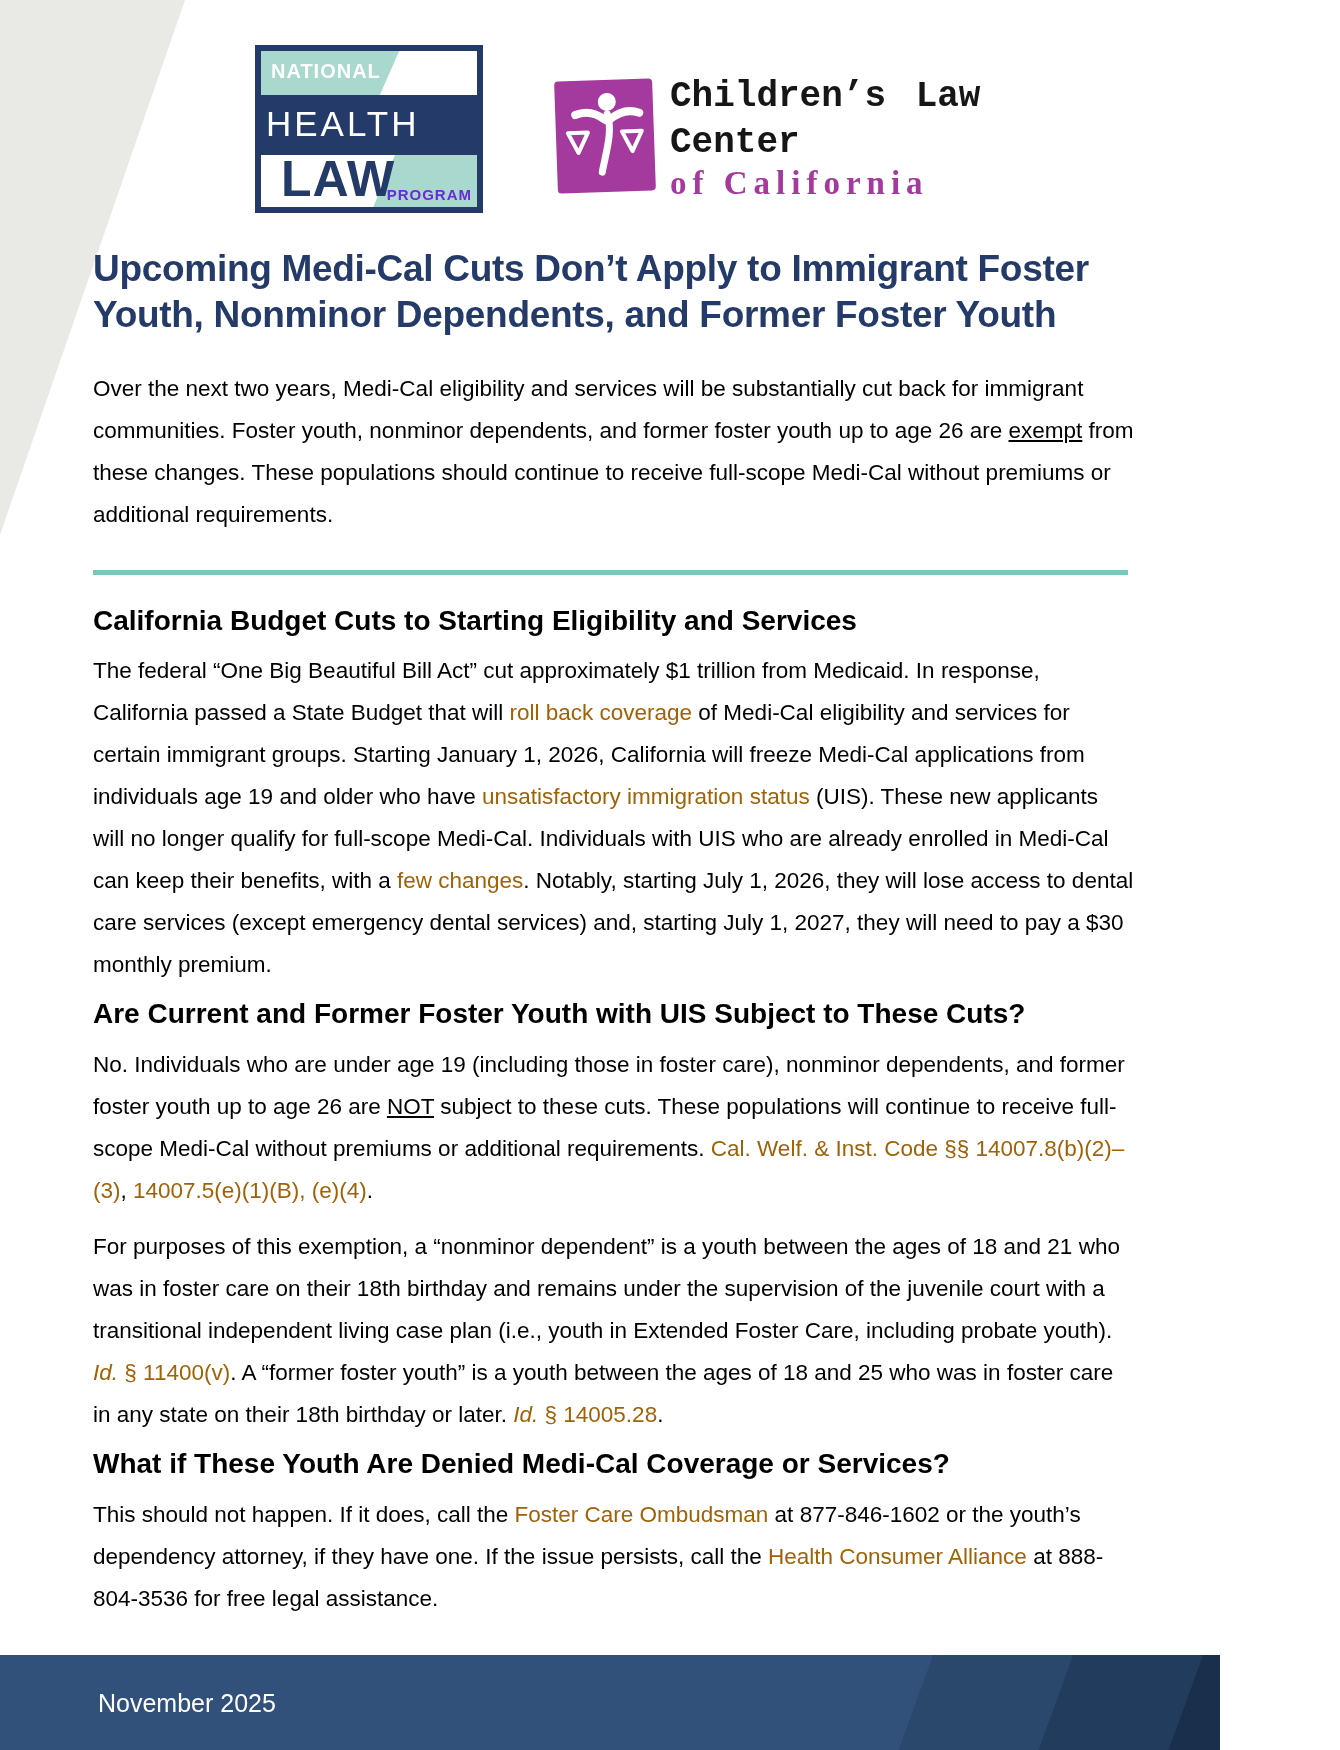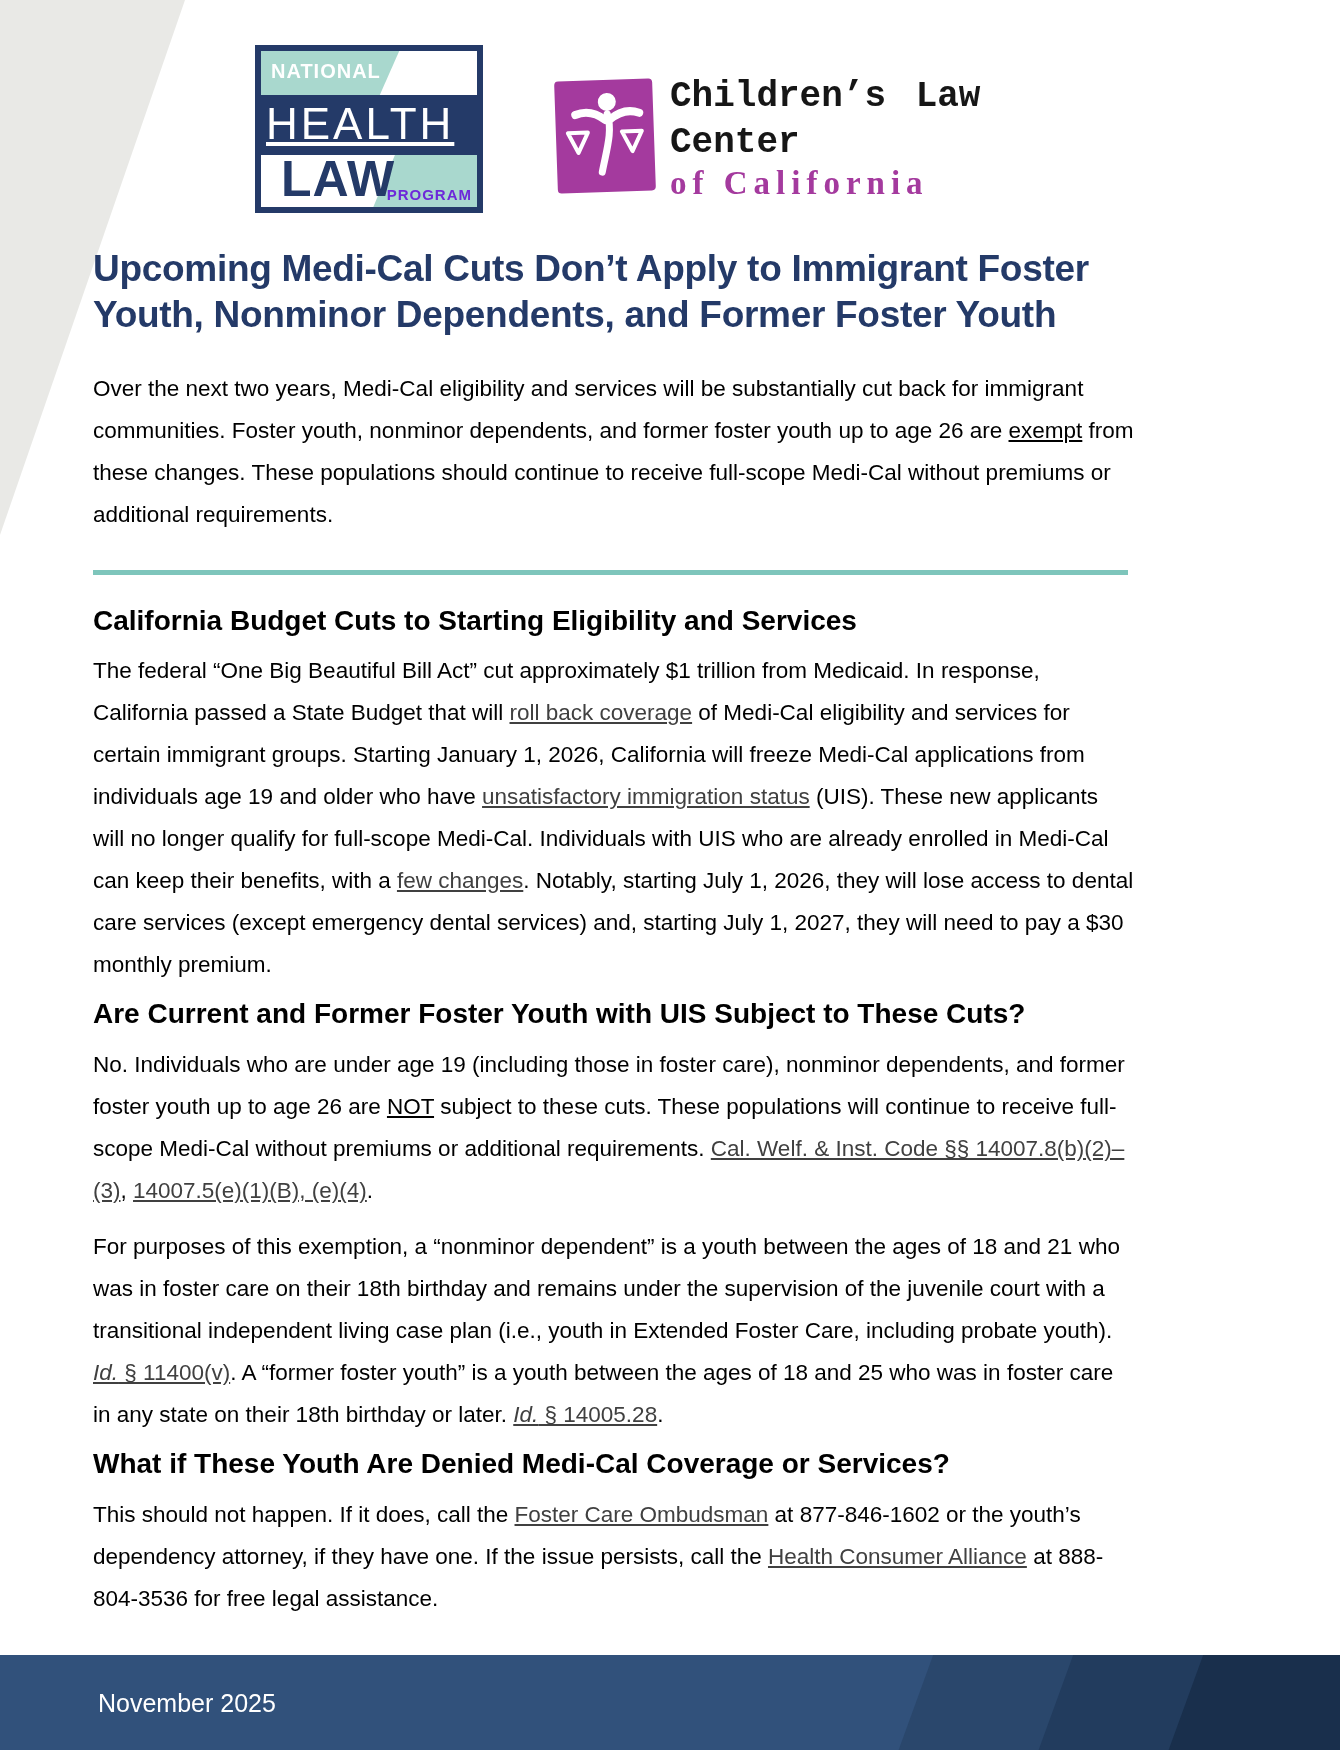--- a/index.html
+++ b/index.html
@@ -25,22 +25,22 @@
   .nhlp-row1 .teal-block {
     position:absolute; inset:0; background:#a9d8ce;
     clip-path:polygon(0 0, 64% 0, 55% 100%, 0 100%);
   }
   .nhlp-row1 .t-national {
     position:relative; z-index:1; display:block; padding:9px 4px 0 10px;
     color:#ffffff; font-weight:bold; font-size:20px; letter-spacing:1px;
   }
   .nhlp-row2 { height:60px; background:#243a68; overflow:hidden; }
   .nhlp-row2 .t-health {
-    display:block; color:#ffffff; font-size:44px; font-weight:400;
-    letter-spacing:3px; padding-left:5px; line-height:58px;text-decoration:underline;
+    display:block; color:#ffffff; font-size:35px; font-weight:400;
+    letter-spacing:3px; padding-left:5px; line-height:58px;
   }
   .nhlp-row3 { position:relative; height:52px; background:#ffffff; }
   .nhlp-row3 .teal-block2 {
     position:absolute; right:0; top:0; width:50%; height:100%; background:#a9d8ce;
     clip-path:polygon(24% 0, 100% 0, 100% 100%, 4% 100%);
   }
   .nhlp-row3 .t-law {
     position:relative; z-index:1; display:block; color:#243a68;
     font-weight:bold; font-size:50px; line-height:48px; padding-left:20px;
     letter-spacing:1px;
@@ -84,27 +84,27 @@
   }
   .h2 {
     position:absolute; left:93px; width:1100px;
     font-size:28px; font-weight:bold; color:#000000;
   }
   .divider {
     position:absolute; left:93px; top:570px; width:1035px; height:5px;
     background:#7ec5bb;
   }
 
-  .seg.link, .seg.link-italic { color:#404040; text-decoration:underline; cursor:pointer; }
+  .seg.link, .seg.link-italic { color:#a16207; cursor:pointer; }
   .seg.link-italic { font-style:italic; }
   .seg.underline { text-decoration:underline; }
 
   
   .footer {
-    position:absolute; left:0; top:1655px; width:1340px; height:95px;
+    position:absolute; left:0; top:1655px; width:1220px; height:95px;
     background:#31517b; overflow:hidden;
   }
   .footer .wedge { position:absolute; top:-10px; height:120px; transform:skewX(-20deg); }
   .footer .w1 { left:915px;  width:600px; background:#2a476c; }
   .footer .w2 { left:1055px; width:500px; background:#223c5e; }
   .footer .w3 { left:1185px; width:400px; background:#192f4c; }
   .footer-date {
     position:absolute; left:98px; top:34px; color:#ffffff; font-size:25px;
   }
 </style>

